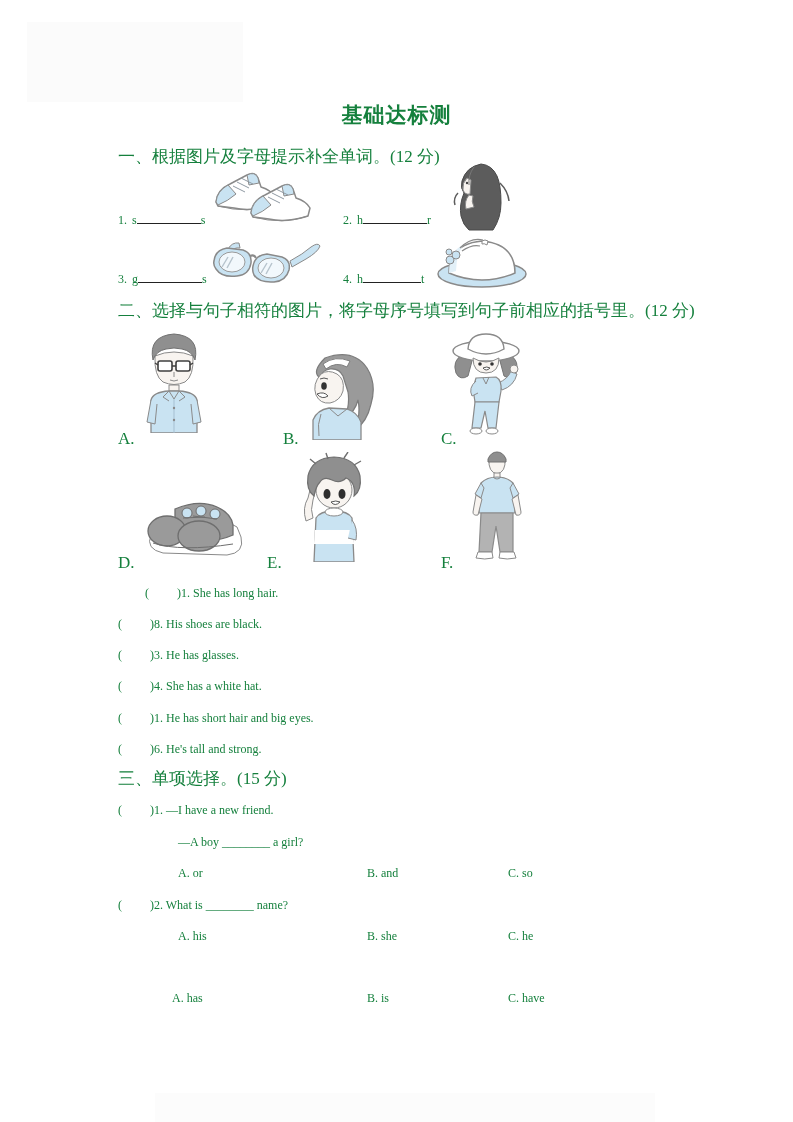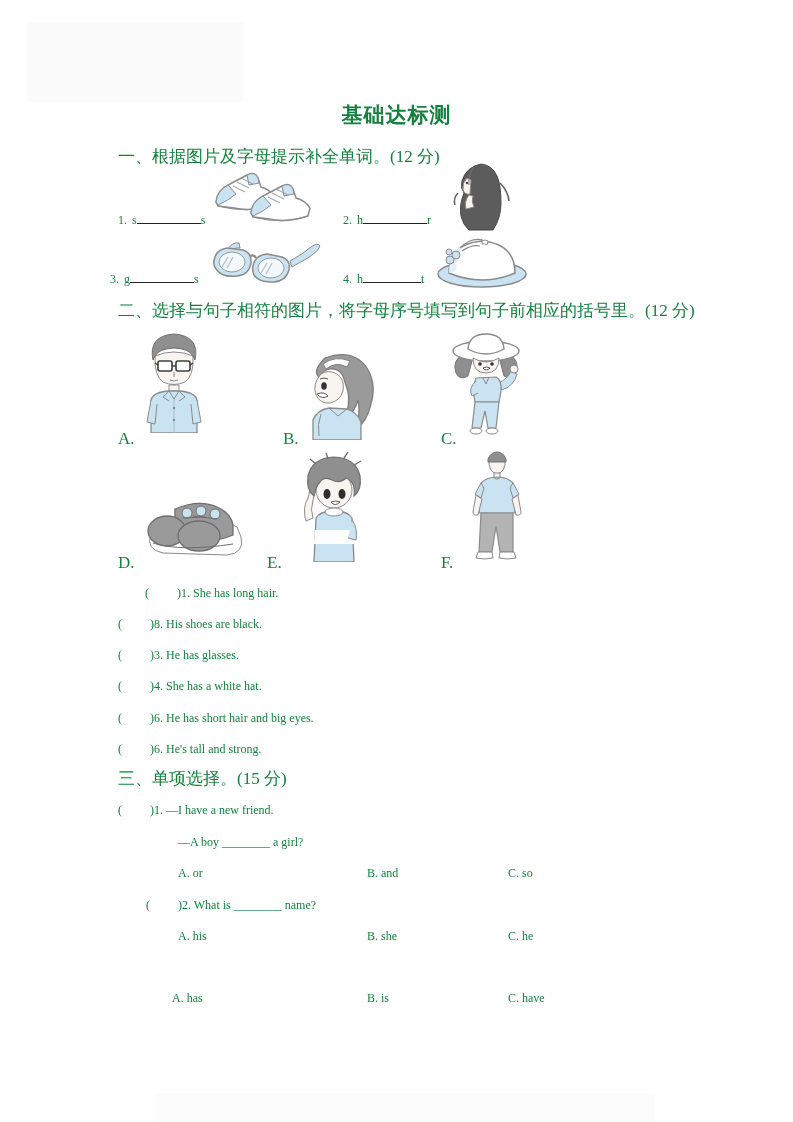--- a/index.html
+++ b/index.html
@@ -64,21 +64,21 @@
     <svg width="62" height="70" viewBox="0 0 62 70">
       <path d="M33 3 Q18 6 14 20 Q12 27 16 32 Q11 44 13 55 Q15 64 21 69 L45 69 Q53 57 53 42 Q53 24 49 15 Q44 4 33 3 Z" fill="#5c5c5c" stroke="#494949"></path>
       <path d="M19 17 Q14 22 15 29 Q17 34 22 33 L23 19 Z" fill="#f8f4f0" stroke="#8a8a8a"></path>
       <circle cx="19" cy="22" r="1.2" fill="#444444"></circle>
       <path d="M21 34 Q16 40 18 48 L26 46 Q23 40 25 35 Z" fill="#f8f4f0" stroke="#8a8a8a"></path>
       <path d="M52 22 Q60 30 61 40 M10 32 Q5 37 7 44" stroke="#5c5c5c" fill="none" stroke-width="1.5"></path>
       <path d="M26 6 Q20 14 21 24" stroke="#787878" fill="none"></path>
     </svg>
   </div>
 
-  <div class="abs txt" style="left:110px; top:268px;">
+  <div class="abs txt" style="left:118px; top:268px;">
     <span class="num">3.</span><span>g</span><span class="blankline"></span><span>s</span>
   </div>
   <div class="abs" style="left:206px; top:237px;">
     <svg width="116" height="50" viewBox="0 0 116 50">
       <path d="M22 12 Q26 5 33 6 L34 11 Q28 10 25 15 Z" fill="#c9e3f2" stroke="#8a8a8a"></path>
       <path d="M84 24 Q97 17 105 10 Q112 5 114 9 Q112 15 100 22 L86 30 Z" fill="#c9e3f2" stroke="#8a8a8a"></path>
       <path d="M8 24 Q9 13 21 11 L37 13 Q46 16 45 26 Q43 38 31 39 Q16 41 10 32 Q7 28 8 24 Z" fill="#c9e3f2" stroke="#8a8a8a" stroke-width="1.5"></path>
       <ellipse cx="26" cy="25" rx="13" ry="10" fill="#f2f8fc" stroke="#9b9b9b"></ellipse>
       <path d="M47 29 Q49 18 61 17 L76 20 Q85 23 83 33 Q80 44 68 45 Q53 46 48 38 Q46 34 47 29 Z" fill="#c9e3f2" stroke="#8a8a8a" stroke-width="1.5"></path>
       <ellipse cx="65" cy="31" rx="13" ry="10" fill="#f2f8fc" stroke="#9b9b9b"></ellipse>
@@ -229,37 +229,37 @@
   <div class="abs txt" style="left:118px; top:613px;">
     <span>(</span><span class="paren-gap"></span><span>)8. His shoes are black.</span>
   </div>
   <div class="abs txt" style="left:118px; top:644px;">
     <span>(</span><span class="paren-gap"></span><span>)3. He has glasses.</span>
   </div>
   <div class="abs txt" style="left:118px; top:675px;">
     <span>(</span><span class="paren-gap"></span><span>)4. She has a white hat.</span>
   </div>
   <div class="abs txt" style="left:118px; top:707px;">
-    <span>(</span><span class="paren-gap"></span><span>)6. He has short hair and big eyes.</span>
+    <span>(</span><span class="paren-gap"></span><span>)1. He has short hair and big eyes.</span>
   </div>
   <div class="abs txt" style="left:118px; top:738px;">
     <span>(</span><span class="paren-gap"></span><span>)6. He's tall and strong.</span>
   </div>
 
   <div class="abs heading" style="left:118px; top:768px;">三、单项选择。(15 分)</div>
 
   <div class="abs txt" style="left:118px; top:799px;">
     <span>(</span><span class="paren-gap"></span><span>)1. —I have a new friend.</span>
   </div>
   <div class="abs txt" style="left:178px; top:831px;">—A boy ________ a girl?</div>
   <div class="abs txt" style="left:178px; top:862px;">A. or</div>
   <div class="abs txt" style="left:367px; top:862px;">B. and</div>
   <div class="abs txt" style="left:508px; top:862px;">C. so</div>
 
-  <div class="abs txt" style="left:118px; top:894px;margin-left:28px;">
+  <div class="abs txt" style="left:118px; top:894px;">
     <span>(</span><span class="paren-gap"></span><span>)2. What is ________ name?</span>
   </div>
   <div class="abs txt" style="left:178px; top:925px;">A. his</div>
   <div class="abs txt" style="left:367px; top:925px;">B. she</div>
   <div class="abs txt" style="left:508px; top:925px;">C. he</div>
 
   <div class="abs txt" style="left:172px; top:987px;">A. has</div>
   <div class="abs txt" style="left:367px; top:987px;">B. is</div>
   <div class="abs txt" style="left:508px; top:987px;">C. have</div>
 

